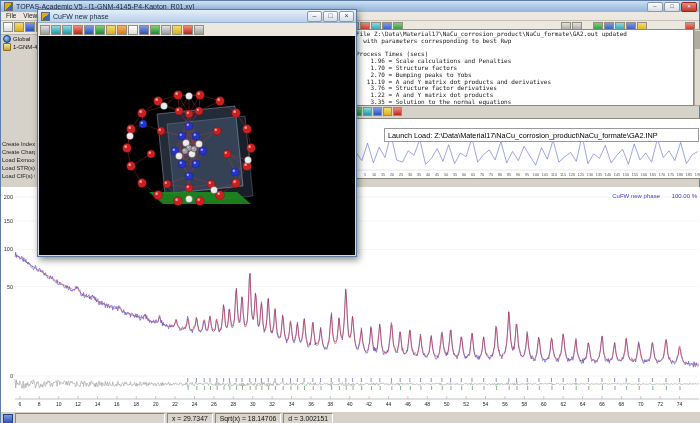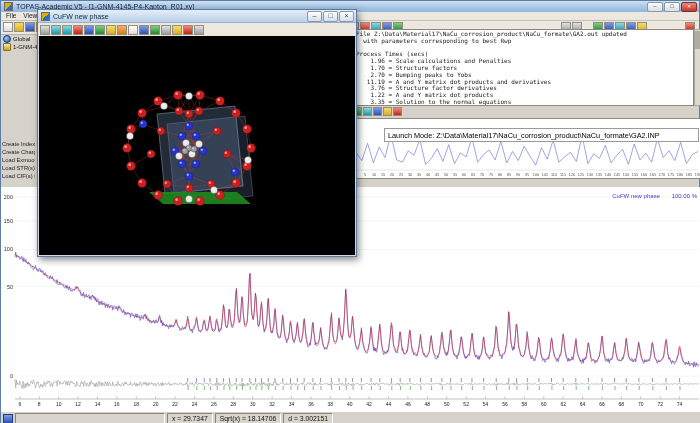--- a/index.html
+++ b/index.html
@@ -427,21 +427,21 @@
         <text x="290" y="57" font-size="3.8" text-anchor="middle" fill="#555" font-family="Liberation Sans,sans-serif">160</text>
         <text x="299" y="57" font-size="3.8" text-anchor="middle" fill="#555" font-family="Liberation Sans,sans-serif">165</text>
         <text x="308" y="57" font-size="3.8" text-anchor="middle" fill="#555" font-family="Liberation Sans,sans-serif">170</text>
         <text x="317" y="57" font-size="3.8" text-anchor="middle" fill="#555" font-family="Liberation Sans,sans-serif">175</text>
         <text x="326" y="57" font-size="3.8" text-anchor="middle" fill="#555" font-family="Liberation Sans,sans-serif">180</text>
         <text x="335" y="57" font-size="3.8" text-anchor="middle" fill="#555" font-family="Liberation Sans,sans-serif">185</text>
         <text x="344" y="57" font-size="3.8" text-anchor="middle" fill="#555" font-family="Liberation Sans,sans-serif">190</text>
       </svg>
   </div>
   <div class="launchbox">
-    <span>Launch Mode: Z:\Data\Material17\NaCu_corrosion_product\NaCu_formate\GA2.INP</span>
+    <span>Launch Load: Z:\Data\Material17\NaCu_corrosion_product\NaCu_formate\GA2.INP</span>
   </div>
 
   <div class="childwin">
     <div class="ctitle">
       <span class="app-ico"></span>
       <span class="title-text">CuFW new phase</span>
       <span class="cbtns">
         <span class="cb">–</span>
         <span class="cb">□</span>
         <span class="cb">×</span>

